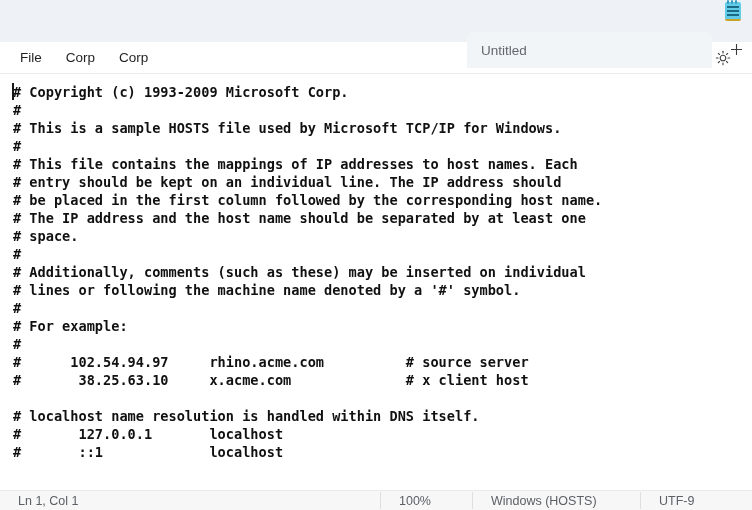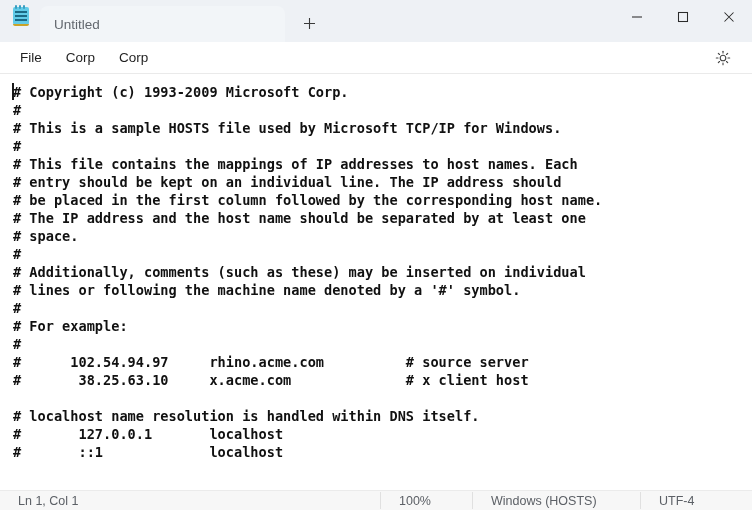--- a/index.html
+++ b/index.html
@@ -19,23 +19,24 @@
     flex-direction: column;
     background: #ffffff;
     position: relative;
   }
 
   
   .titlebar {
     height: 42px;
     background: #eef1f5;
     display: flex;
-    align-items: center;
-    position: relative;
-    flex-shrink: 0;
+    align-items: flex-end;
+    position: relative;
+    flex-shrink: 0;
+    flex-direction: column;
   }
 
   .app-icon {
     width: 20px;
     height: 22px;
     margin: 0 8px 10px 12px;
     position: relative;
     flex-shrink: 0;
   }
   .app-icon .pad {
@@ -314,16 +315,16 @@
 
 # localhost name resolution is handled within DNS itself.
 #	127.0.0.1       localhost
 #	::1             localhost</div>
   </div>
 
   <div class="statusbar">
     <div class="st-left">Ln 1, Col 1</div>
     <div class="st-cell st-zoom">100%</div>
     <div class="st-cell st-eol">Windows (HOSTS)</div>
-    <div class="st-cell st-enc">UTF-4</div>
+    <div class="st-cell st-enc">UTF-9</div>
   </div>
 
 </div>
 
 </body></html>

